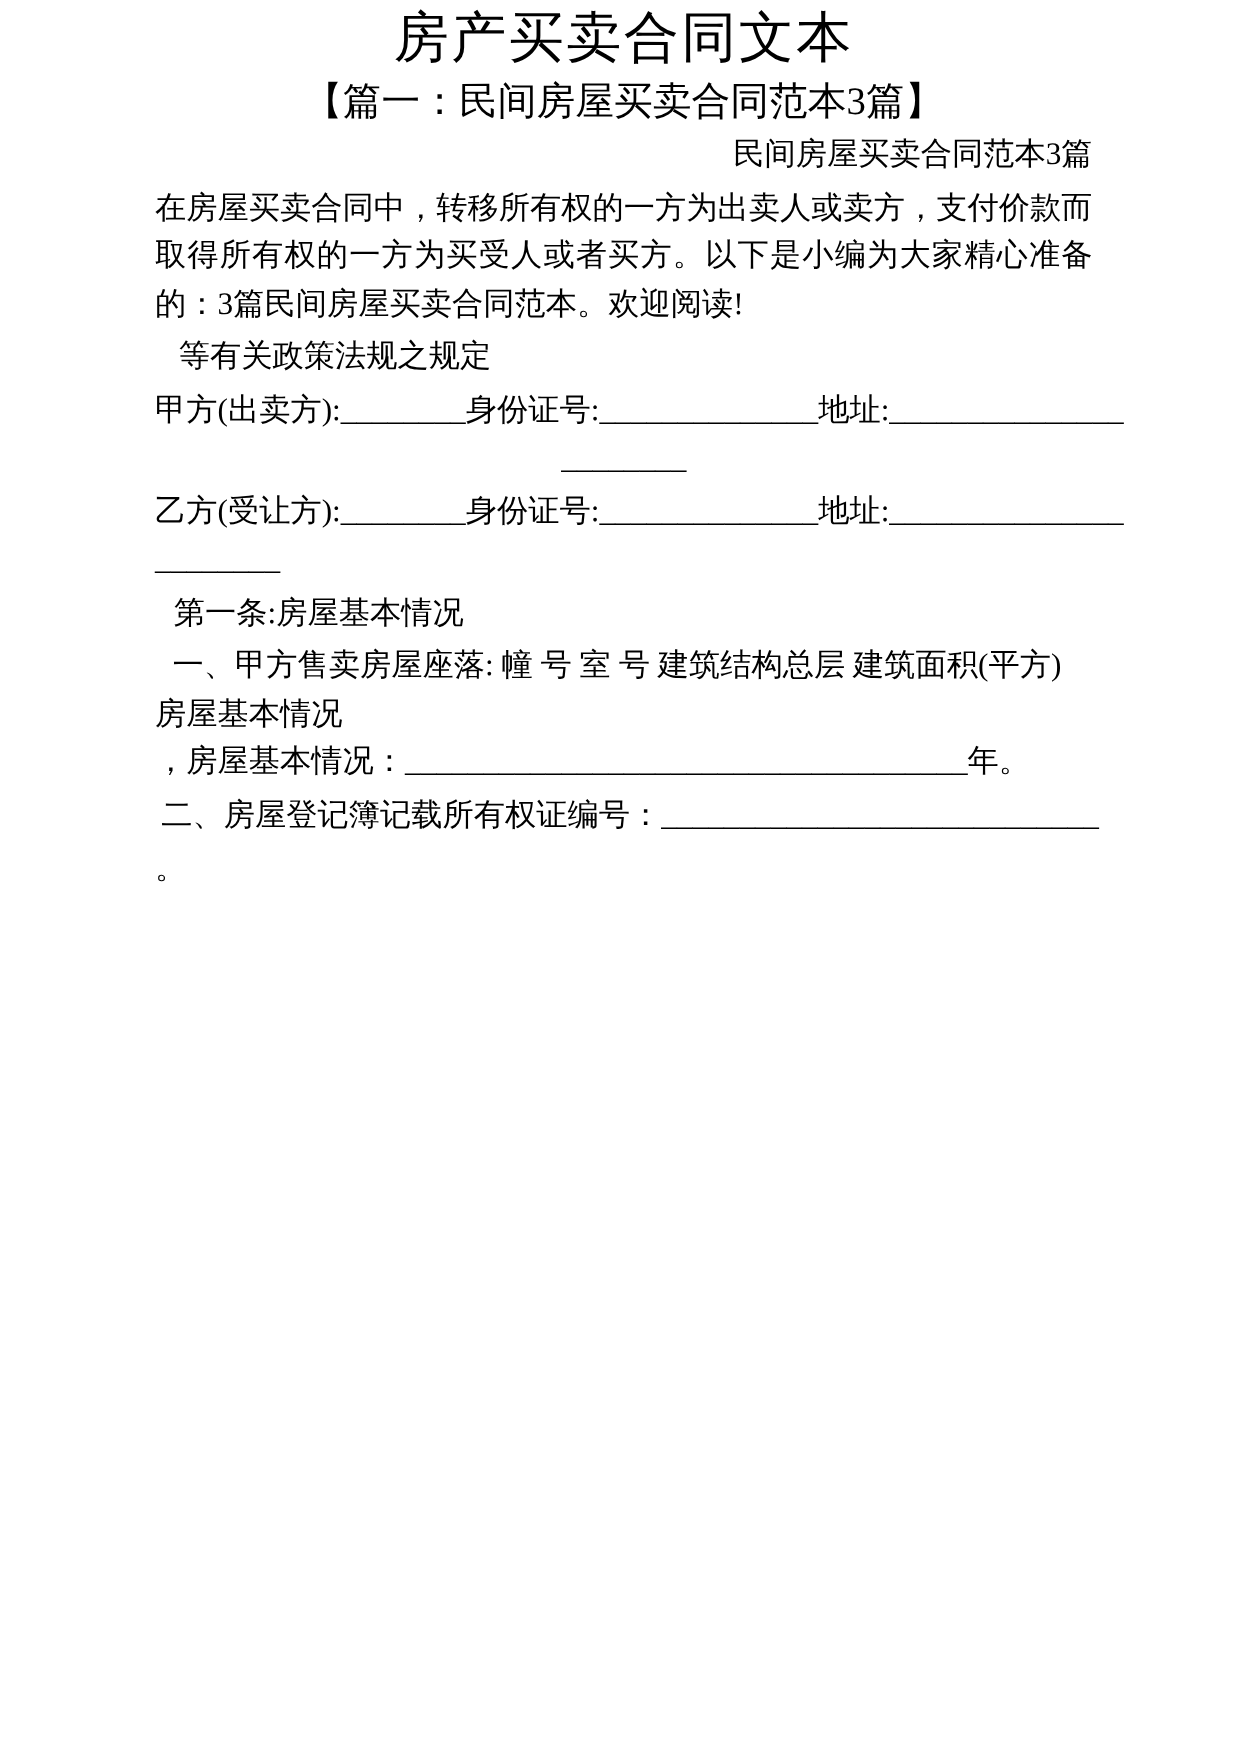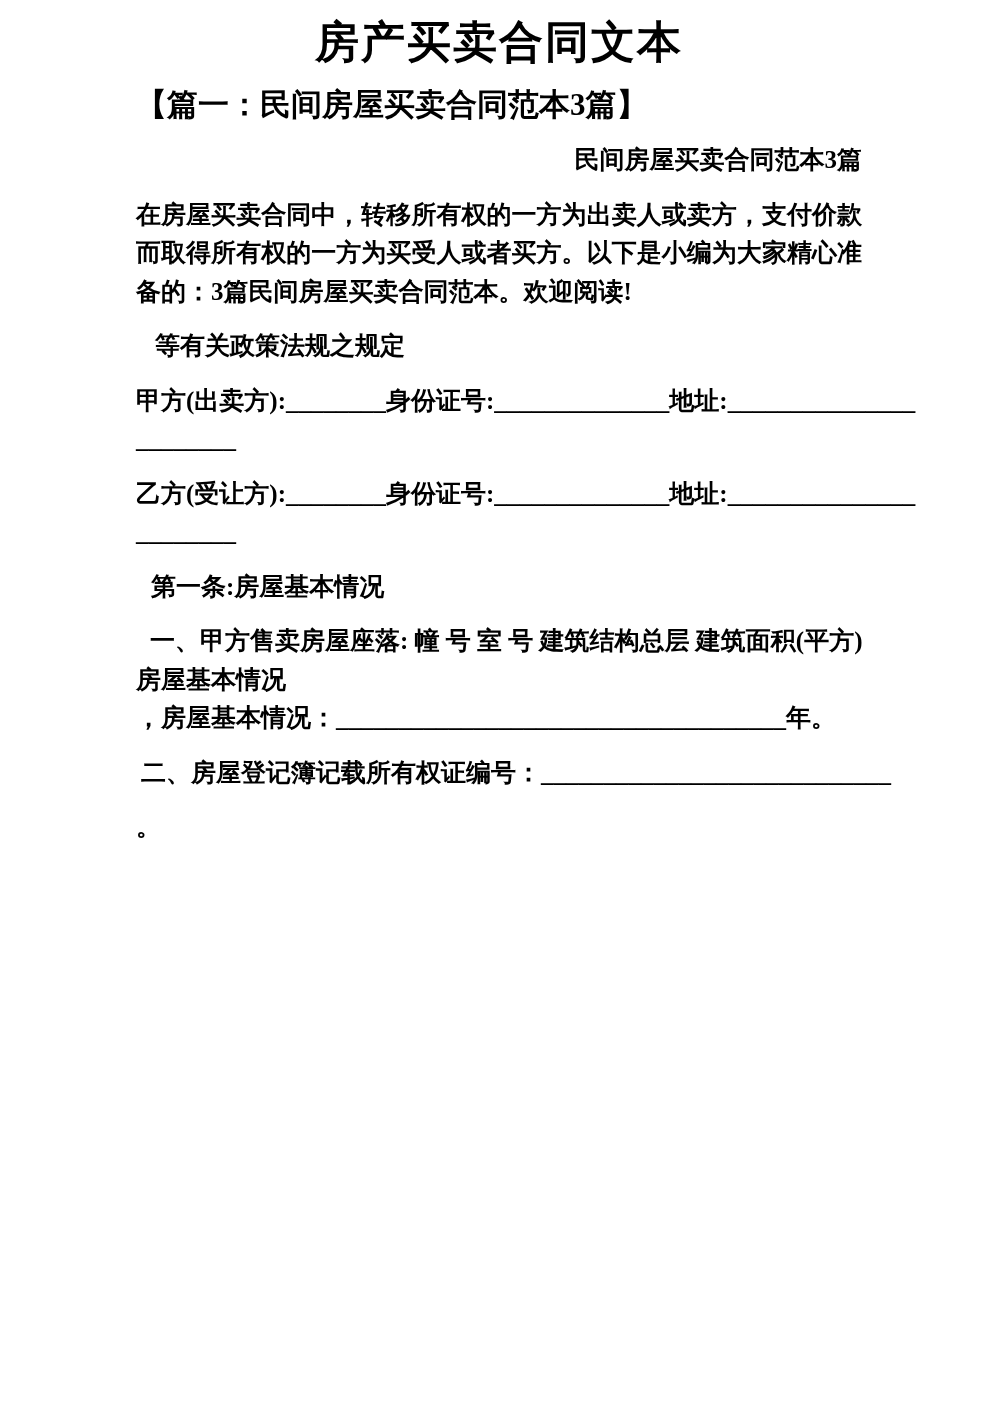--- a/index.html
+++ b/index.html
@@ -7,48 +7,48 @@
     position:relative;
     width:993px; height:1404px;
     margin:0 auto;
     background:#ffffff;
     color:#000000;
     box-sizing:border-box;
     padding:0 115px 0 120px;
     font-family:"Liberation Serif","DejaVu Serif",serif;
     overflow:hidden;
   }
-  .page p, .page h1, .page h2 { margin:16px; padding:0; font-weight:bold; }
+  .page p, .page h1, .page h2 { margin:4px; padding:0; font-weight:normal; }
 
   .doc-title {
     margin-top:118px;
     font-size:44px;
     line-height:53px;
     letter-spacing:2px;
     text-align:center;
     font-weight:400;
     white-space:nowrap;
   }
   .doc-subtitle {
     margin-top:37px;
     font-size:31px;
     line-height:40px;
-    text-align:left;
+    text-align:center;
     font-weight:500;
     white-space:nowrap;
   }
   .body {
     font-size:25px;
     line-height:38.5px;
     font-weight:600;
   }
   .h3  { margin-top:58px; text-indent:6px;  font-weight:700;text-align:right; }
   .intro { margin-top:49px; text-align:justify; }
   .h4  { margin-top:14px; text-indent:19px; }
-  .party-a { margin-top:52px; white-space:nowrap; }
+  .party-a { margin-top:52px; white-space:nowrap;text-align:center; }
   .party-b { margin-top:43px; white-space:nowrap; }
   .legal { margin-top:46px; text-align:justify; }
   .clause1-heading { margin-top:15px; text-indent:15px; font-weight:400; }
   .clause1 { margin-top:18px; }
   .clause1 .l1 { text-indent:14px; white-space:nowrap; }
   .clause2 { margin-top:50px; text-indent:5px; white-space:nowrap; }
   .period  { margin-top:2px; }
 </style>
 </head>
 <body>

